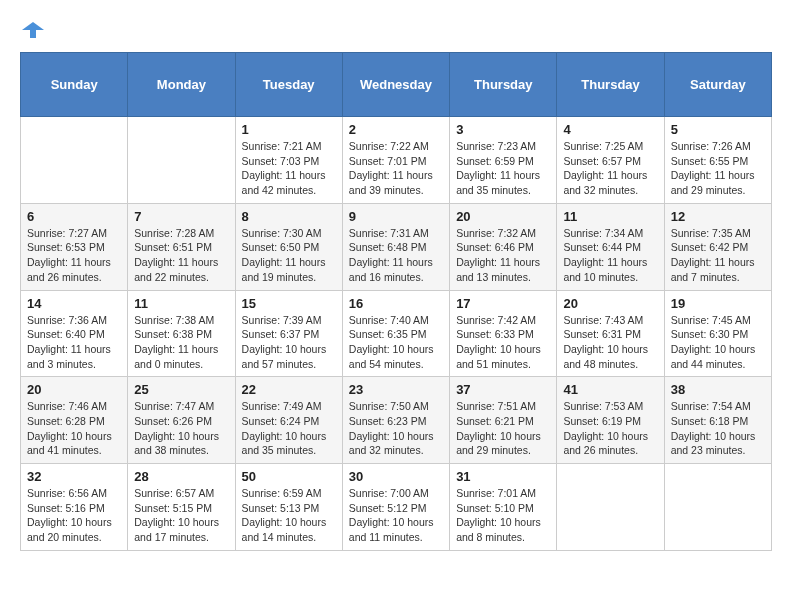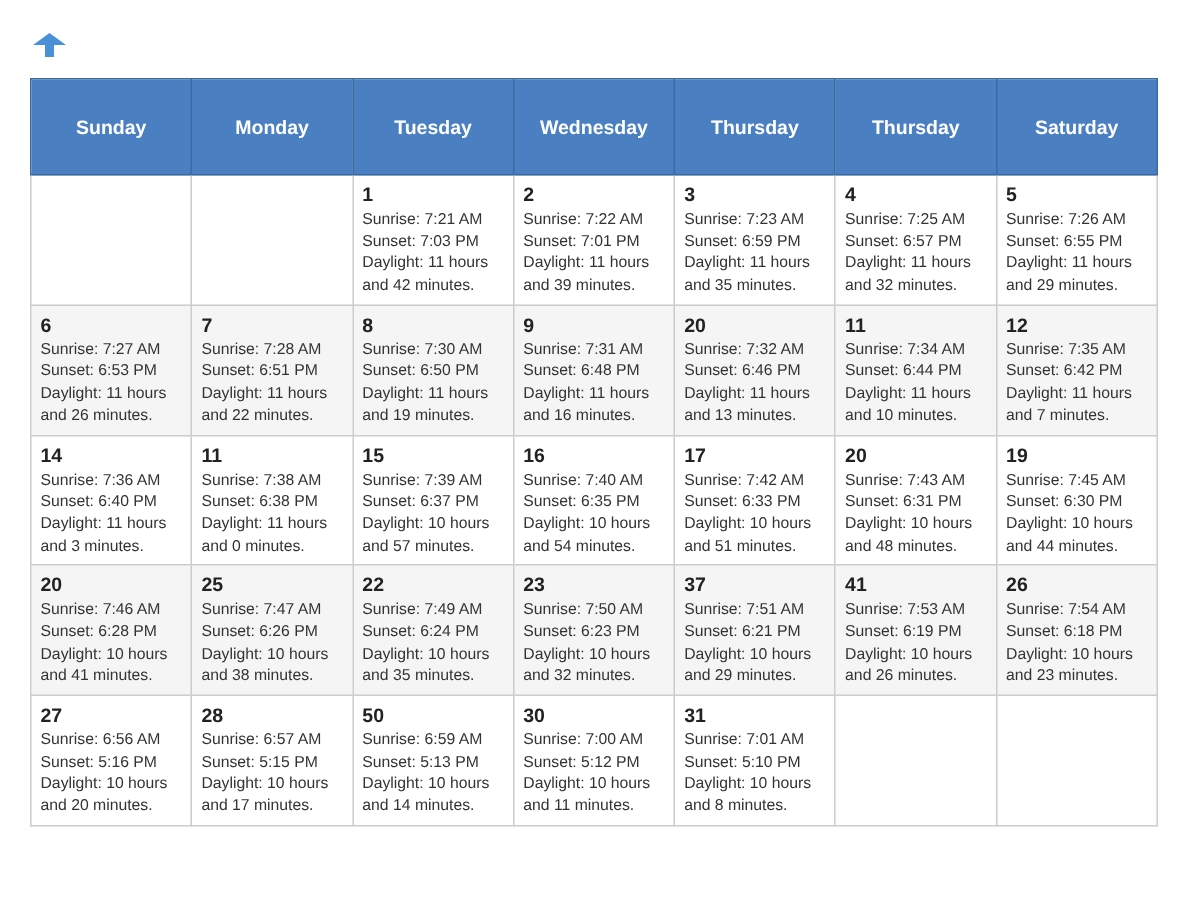--- a/index.html
+++ b/index.html
@@ -222,27 +222,27 @@
         </td>
         <td>
           <span class="day-number">37</span>
           <div class="day-info">Sunrise: 7:51 AM<br>Sunset: 6:21 PM<br>Daylight: 10 hours and 29 minutes.</div>
         </td>
         <td>
           <span class="day-number">41</span>
           <div class="day-info">Sunrise: 7:53 AM<br>Sunset: 6:19 PM<br>Daylight: 10 hours and 26 minutes.</div>
         </td>
         <td>
-          <span class="day-number">26</span>
+          <span class="day-number">38</span>
           <div class="day-info">Sunrise: 7:54 AM<br>Sunset: 6:18 PM<br>Daylight: 10 hours and 23 minutes.</div>
         </td>
       </tr>
       <tr>
         <td>
-          <span class="day-number">27</span>
+          <span class="day-number">32</span>
           <div class="day-info">Sunrise: 6:56 AM<br>Sunset: 5:16 PM<br>Daylight: 10 hours and 20 minutes.</div>
         </td>
         <td>
           <span class="day-number">28</span>
           <div class="day-info">Sunrise: 6:57 AM<br>Sunset: 5:15 PM<br>Daylight: 10 hours and 17 minutes.</div>
         </td>
         <td>
           <span class="day-number">50</span>
           <div class="day-info">Sunrise: 6:59 AM<br>Sunset: 5:13 PM<br>Daylight: 10 hours and 14 minutes.</div>
         </td>

